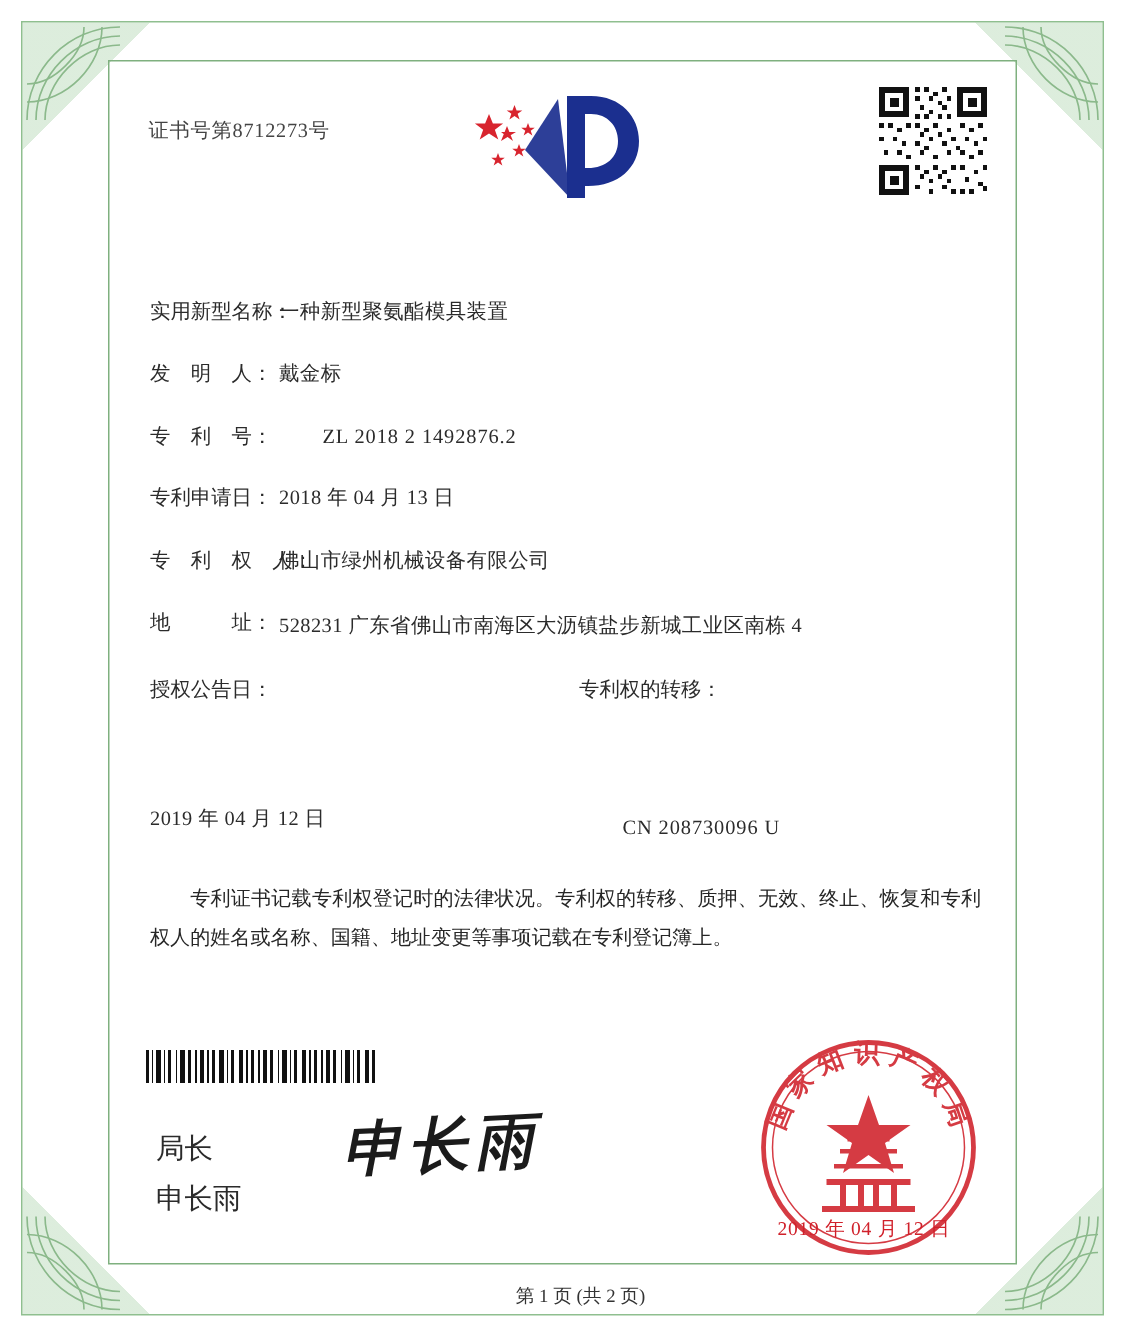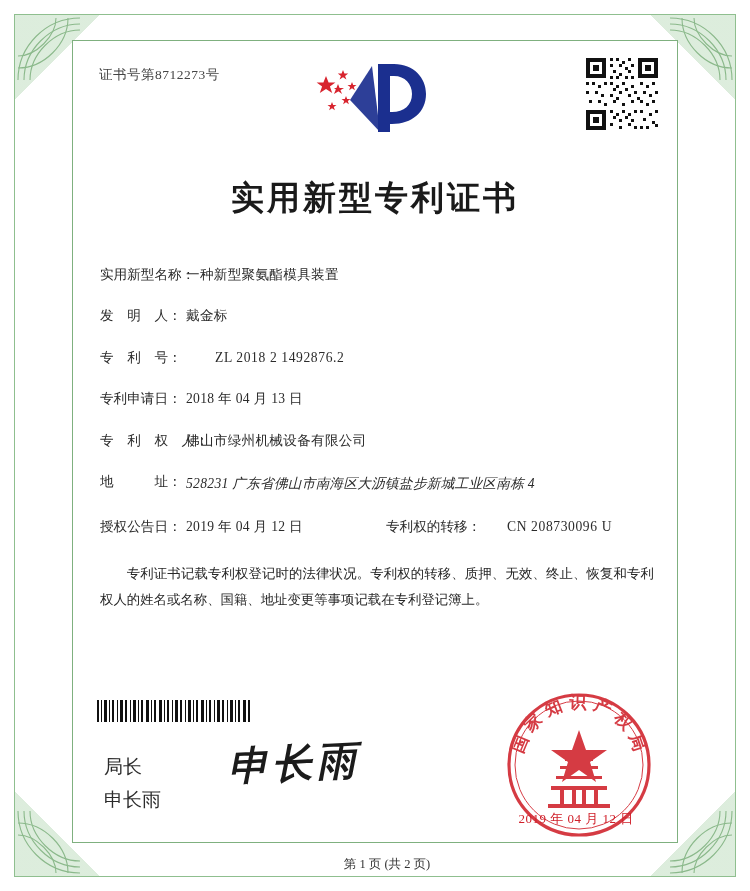--- a/index.html
+++ b/index.html
@@ -44,21 +44,21 @@
 
   .content{
     position:absolute;
     left:92px;top:58px;width:566px;
   }
   
   .header-row{
     position:relative;height:96px;
   }
   .cert-no{
-    position:absolute;left:7px;top:8px;
+    position:absolute;left:7px;top:20px;
     font-size:13.5px;color:#444;letter-spacing:.5px;
     font-family:"Liberation Serif", serif;
   }
   .logo{
     position:absolute;left:50%;transform:translateX(-50%);top:2px;
     width:130px;height:76px;
   }
   .qr{
     position:absolute;right:0px;top:0px;
     width:72px;height:72px;
@@ -95,29 +95,29 @@
   }
   .f-value{
     flex:1 1 auto;
     letter-spacing:.3px;
   }
   .f-value.mono{
     font-family:"Liberation Serif", serif;
     letter-spacing:.6px;
     margin-left:29px;
   }
-  .field.addr .f-value{line-height:1.75;font-style:italic;}
+  .field.addr .f-value{line-height:1.75;}
 
   .dual-row{
     display:flex;
     margin-bottom:6px;
     font-size:13.6px;
     color:#2b2b2b;
   }
-  .dual-col{display:flex;align-items:flex-start;}
+  .dual-col{display:flex;align-items:flex-start;flex-direction:column;}
   .dual-col.left{width:286px;}
   .dual-col .f-label{width:86px;flex:0 0 86px;white-space:pre;}
   .dual-col.right .f-label{width:92px;flex:0 0 92px;}
 
   .para{
     margin-top:24px;
     padding-left:8px;
     padding-right:4px;
     font-size:13.4px;
     color:#262626;
@@ -329,21 +329,20 @@
             <rect x="28.5" y="30" width="1.5" height="1.5"></rect>
               <rect x="33" y="31.5" width="1.5" height="1.5"></rect>
             <rect x="27" y="34" width="1.5" height="1.5"></rect>
               <rect x="30" y="34" width="1.5" height="1.5"></rect>
               <rect x="34.5" y="33" width="1.5" height="1.5"></rect>
           </g>
         </svg>
       </div>
     </div>
 
-    <div class="title">实用新型专利证书</div>
 
     <div class="fields">
 
       <div class="field">
         <div class="f-label">实用新型名称：</div>
         <div class="f-value">一种新型聚氨酯模具装置</div>
       </div>
 
       <div class="field">
         <div class="f-label">发　明　人：</div>

